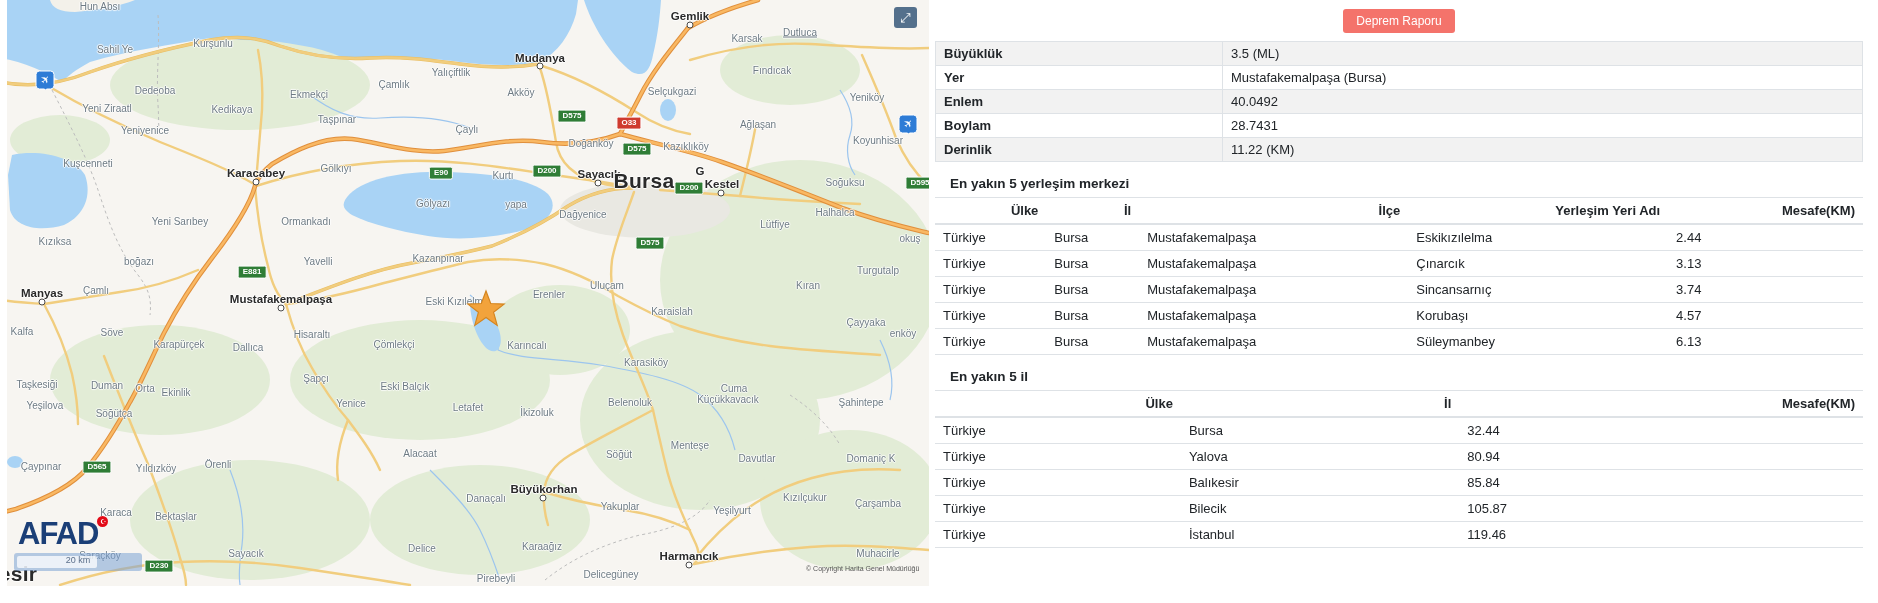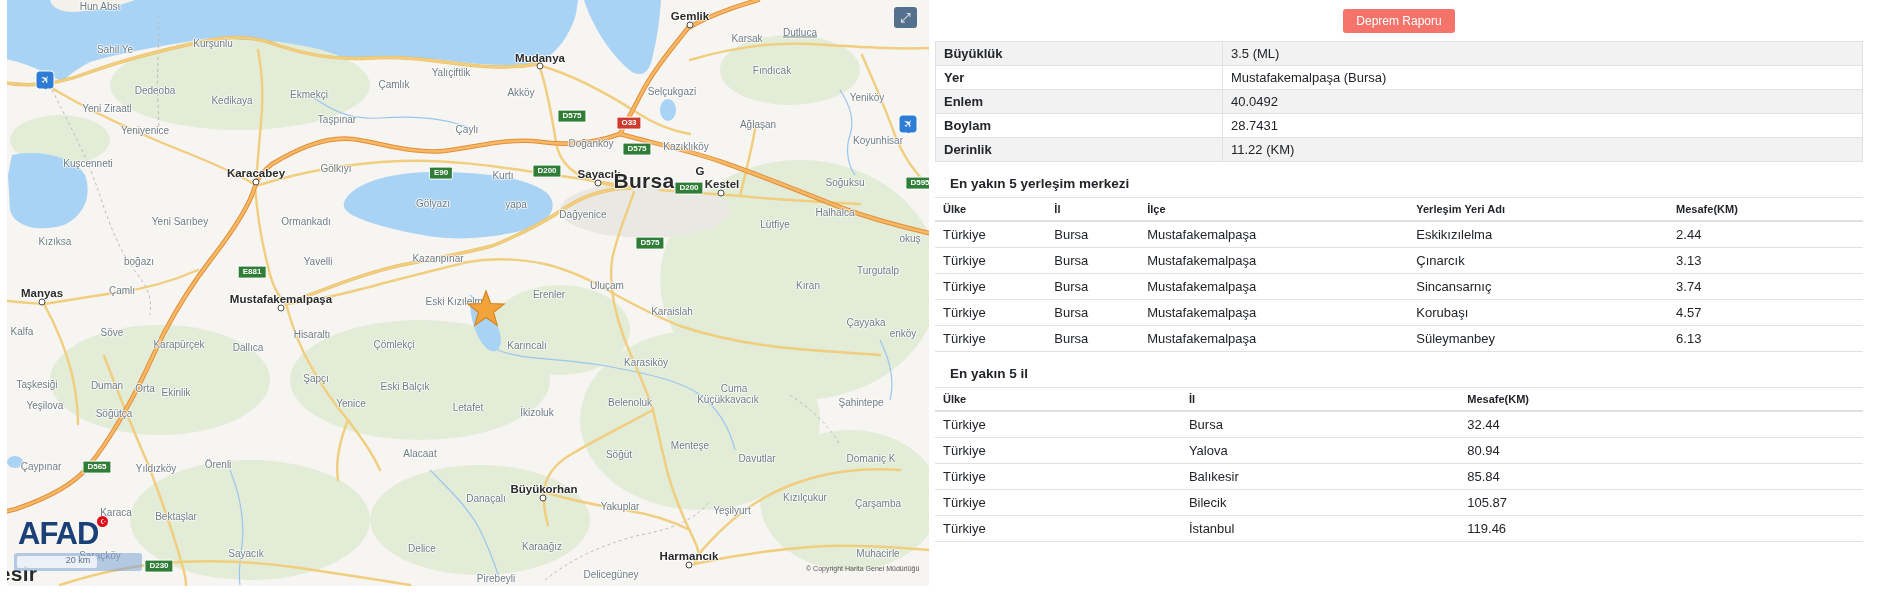--- a/index.html
+++ b/index.html
@@ -37,21 +37,21 @@
   #copyright{position:absolute;left:806px;top:565px;font-size:7px;color:#555;z-index:11;white-space:nowrap;}
   
   #panel{position:absolute;left:935px;top:0;width:928px;}
   #report-btn{display:block;margin:9px auto 8px;background:#f4736b;color:#fff;border:none;border-radius:3px;
     padding:5px 13px;font-size:12px;cursor:pointer;font-family:inherit;}
   table{border-collapse:collapse;width:100%;}
   .details td,.details th{border:1px solid #dee2e6;padding:4px 8px;font-size:13px;text-align:left;}
   .details th{width:270px;font-weight:bold;}
   .details tr:nth-child(odd){background:#f2f2f2;}
   .section-title{font-size:13.5px;font-weight:bold;margin:14px 15px 6px;}
-  .list th{font-size:11px;text-align:left;padding:5px 8px;border-top:1px solid #dee2e6;border-bottom:2px solid #dee2e6;font-weight:bold;}
+  .list th{font-size:13px;text-align:right;padding:5px 8px;border-top:1px solid #dee2e6;border-bottom:2px solid #dee2e6;font-weight:bold;}
   .list td{font-size:13px;padding:5px 8px;border-top:1px solid #dee2e6;}
   .list tr:last-child td{border-bottom:1px solid #dee2e6;}
 </style>
 </head>
 <body>
 
 <div id="map">
   <svg width="929" height="586" viewBox="0 0 929 586">
 
     <path fill="#a9d3f5" d="M0,0 L578,0 L576,14 C570,35 558,52 540,62 C520,66 490,66 460,62 C430,58 400,56 350,60
@@ -147,21 +147,21 @@
   </svg>
 
   <div id="labels">
       <span class="town" style="left: 100px; top: 6px;">Hun Absı</span>
       <span class="town" style="left: 115px; top: 49px;">Sahil Ye</span>
       <span class="town" style="left: 213px; top: 43px;">Kurşunlu</span>
       <span class="town" style="left: 155px; top: 90px;">Dedeoba</span>
       <span class="town" style="left: 107px; top: 108px;">Yeni Ziraatl</span>
       <span class="town" style="left: 145px; top: 130px;">Yeniyenice</span>
       <span class="town" style="left: 88px; top: 163px;">Kuşcenneti</span>
-      <span class="town" style="left: 232px; top: 100px;">Kedikaya</span>
+      <span class="town" style="left: 232px; top: 109px;">Kedikaya</span>
       <span class="town" style="left: 309px; top: 94px;">Ekmekçi</span>
       <span class="town" style="left: 394px; top: 84px;">Çamlık</span>
       <span class="town" style="left: 337px; top: 119px;">Taşpınar</span>
       <span class="town" style="left: 336px; top: 168px;">Gölkıyı</span>
       <span class="town" style="left: 451px; top: 72px;">Yalıçiftlik</span>
       <span class="town" style="left: 521px; top: 92px;">Akköy</span>
       <span class="town" style="left: 672px; top: 91px;">Selçukgazi</span>
       <span class="town" style="left: 747px; top: 38px;">Karsak</span>
       <span class="town" style="left: 800px; top: 32px; text-decoration: underline;">Dutluca</span>
       <span class="town" style="left: 772px; top: 70px;">Fındıcak</span>
@@ -197,21 +197,21 @@
       <span class="town" style="left: 312px; top: 334px;">Hisaraltı</span>
       <span class="town" style="left: 394px; top: 344px;">Çömlekçi</span>
       <span class="town" style="left: 527px; top: 345px;">Karıncalı</span>
       <span class="town" style="left: 316px; top: 378px;">Şapçı</span>
       <span class="town" style="left: 405px; top: 386px;">Eski Balçık</span>
       <span class="town" style="left: 351px; top: 403px;">Yenice</span>
       <span class="town" style="left: 468px; top: 407px;">Letafet</span>
       <span class="town" style="left: 537px; top: 412px;">İkizoluk</span>
       <span class="town" style="left: 55px; top: 241px;">Kızıksa</span>
       <span class="town" style="left: 139px; top: 261px;">boğazı</span>
-      <span class="town" style="left: 96px; top: 290px; margin-left: 26px;">Çamlı</span>
+      <span class="town" style="left: 96px; top: 290px;">Çamlı</span>
       <span class="town" style="left: 22px; top: 331px;">Kalfa</span>
       <span class="town" style="left: 112px; top: 332px;">Söve</span>
       <span class="town" style="left: 179px; top: 344px;">Karapürçek</span>
       <span class="town" style="left: 248px; top: 347px;">Dallıca</span>
       <span class="town" style="left: 37px; top: 384px;">Taşkesiği</span>
       <span class="town" style="left: 107px; top: 385px;">Duman</span>
       <span class="town" style="left: 145px; top: 388px;">Orta</span>
       <span class="town" style="left: 176px; top: 392px;">Ekinlik</span>
       <span class="town" style="left: 45px; top: 405px;">Yeşilova</span>
       <span class="town" style="left: 114px; top: 413px;">Söğütça</span>

